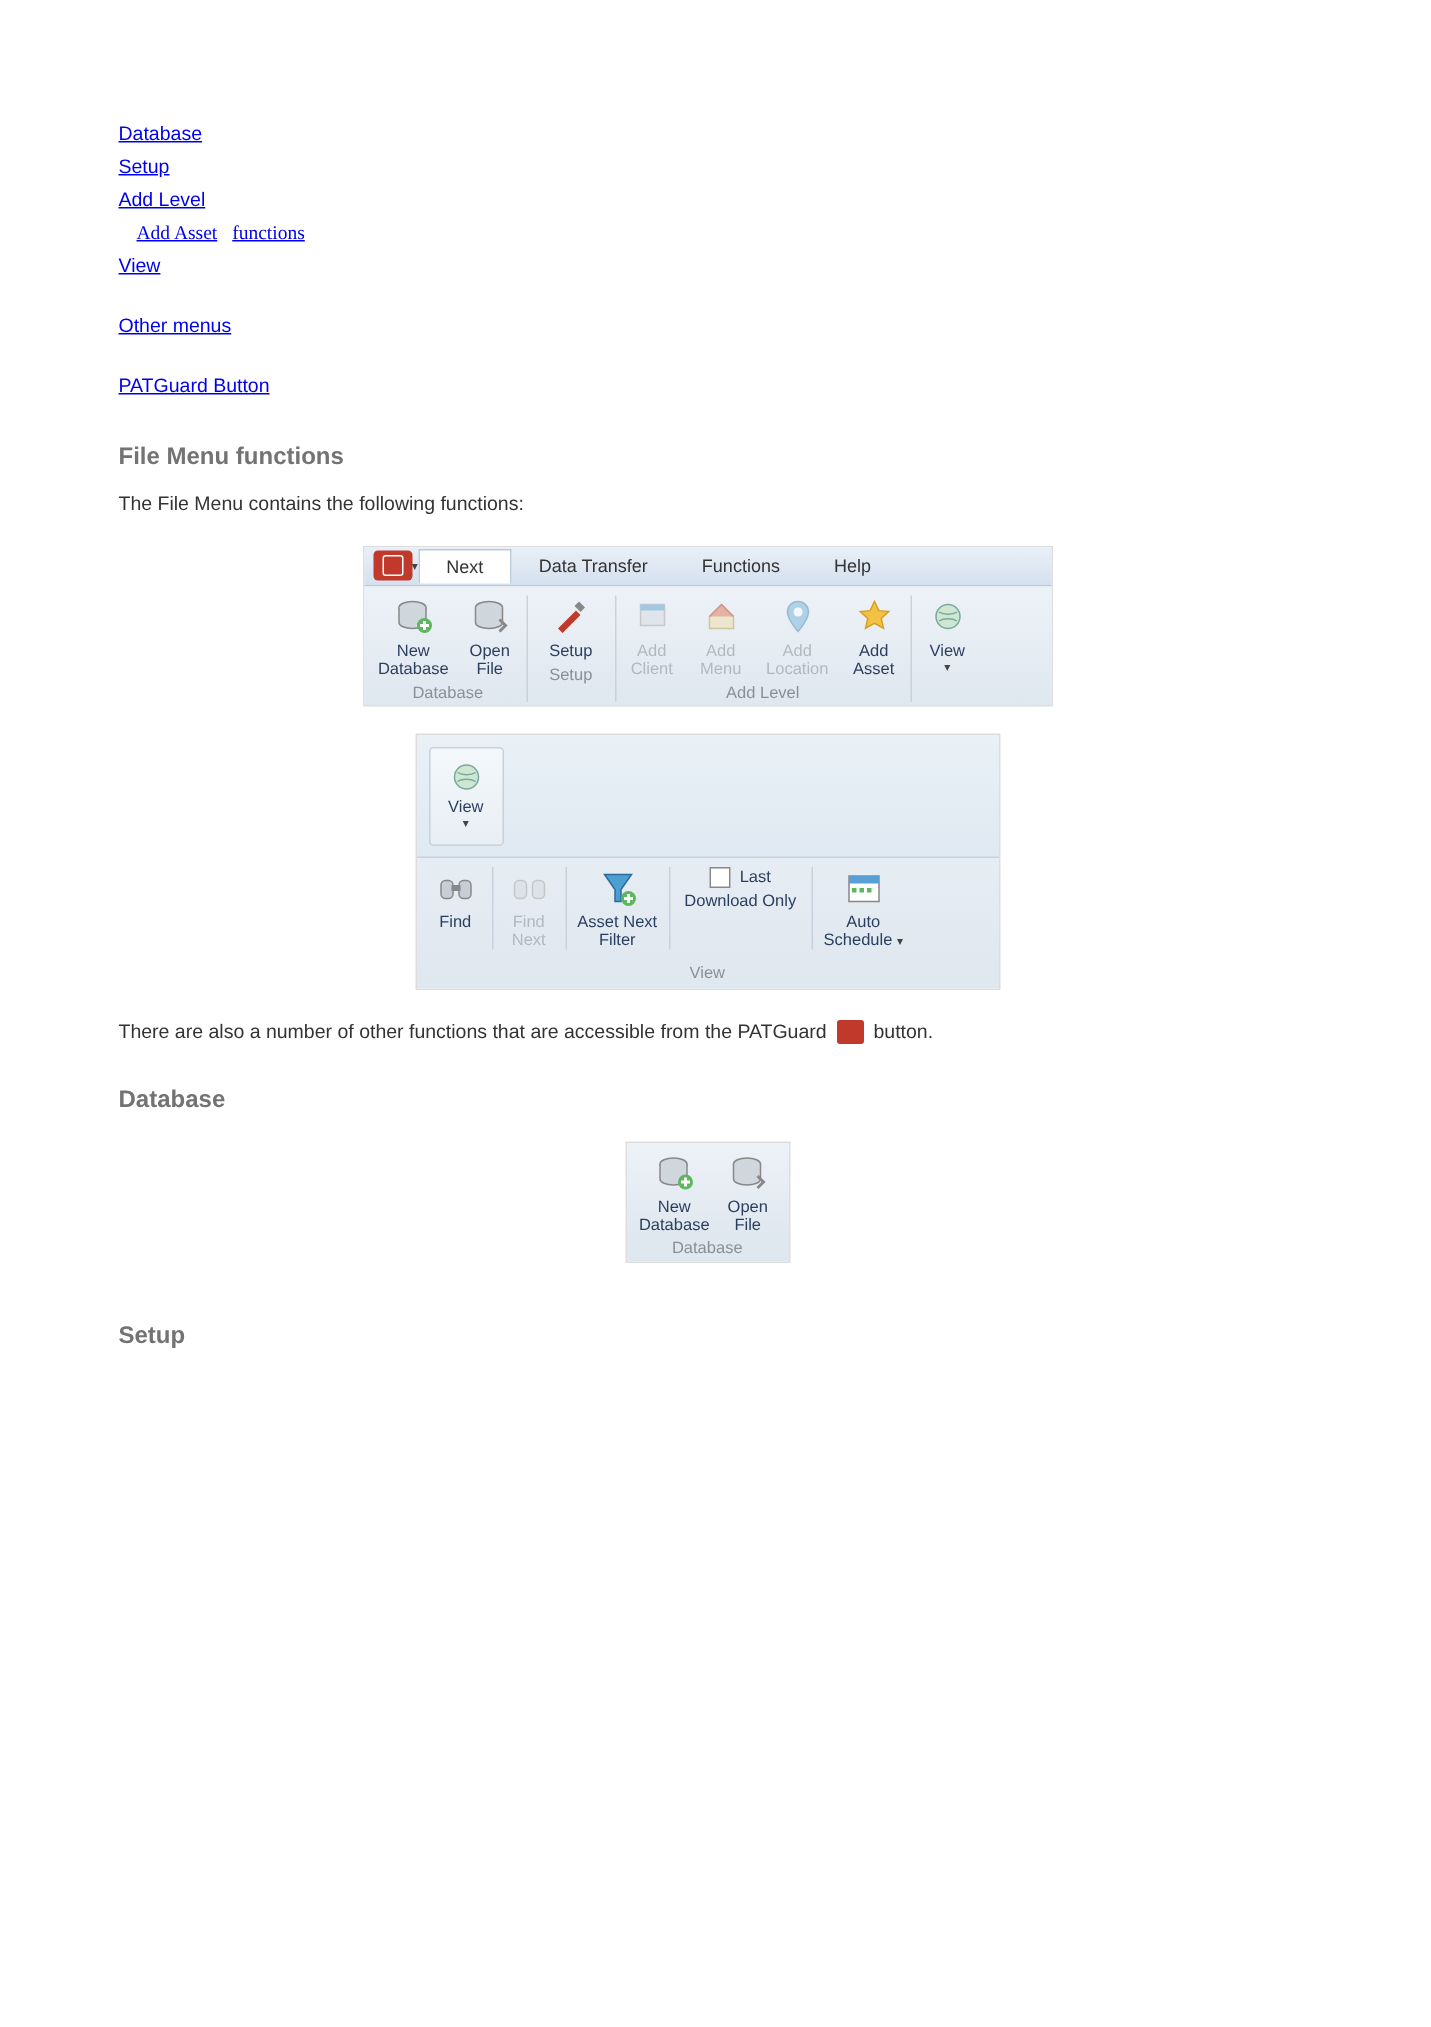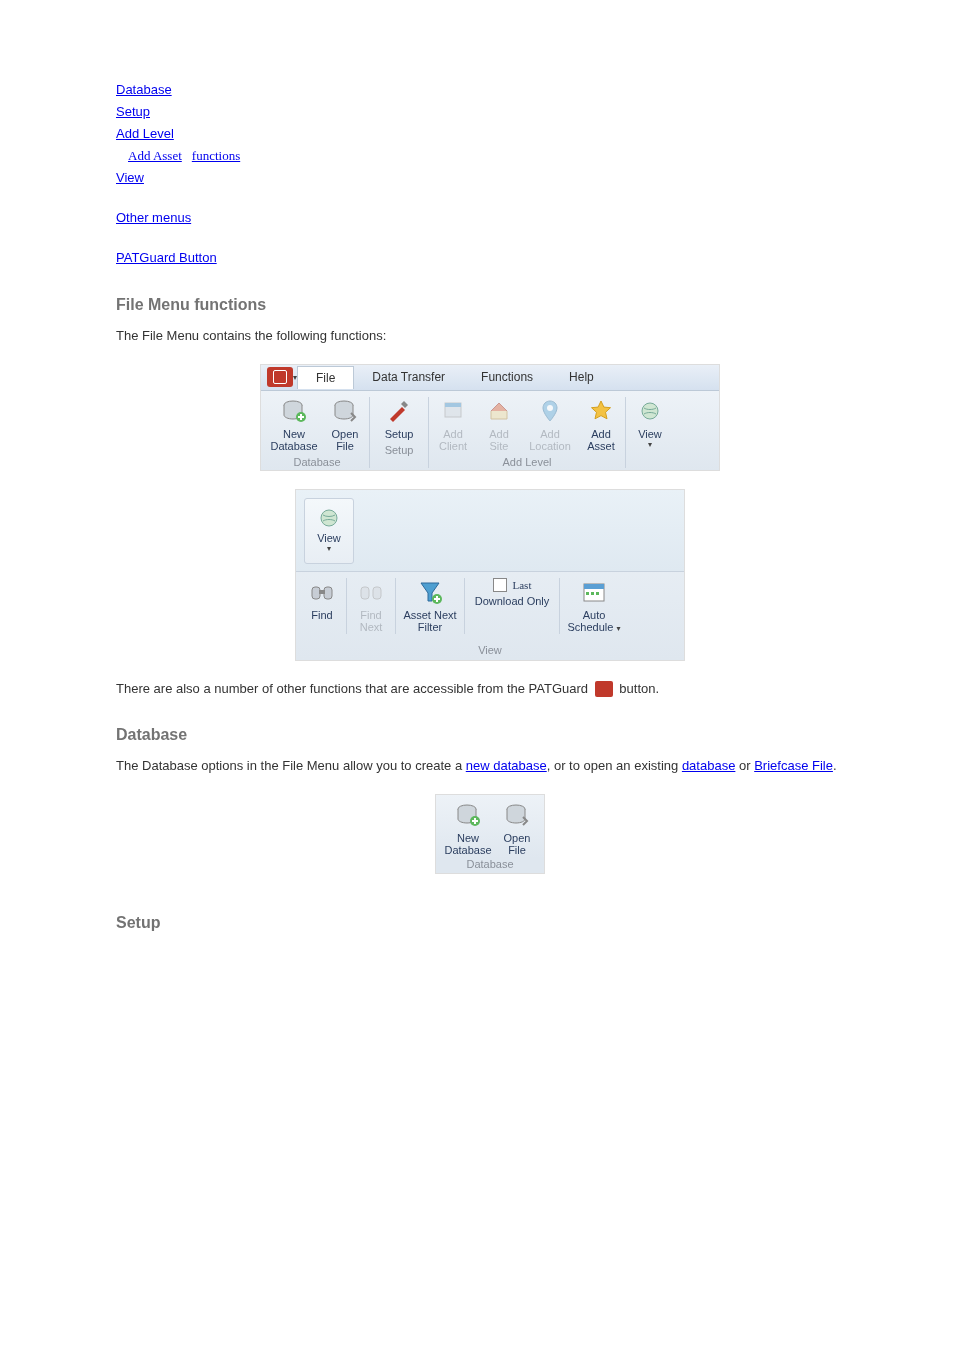--- a/index.html
+++ b/index.html
@@ -4,21 +4,21 @@
 <style>
   * { box-sizing: border-box; margin: 0; padding: 0; }
   body {
     width: 954px;
     min-height: 1351px;
     background: #fff;
     font-family: Arial, sans-serif;
     position: relative;
   }
   .content {
-    padding: 80px 90px 40px 116px;
+    padding: 80px 90px 40px 79px;
   }
   .toc-list { list-style: none; margin-bottom: 30px; }
   .toc-list li { margin-bottom: 4px; }
   .toc-link {
     color: #0000EE;
     text-decoration: underline;
     font-size: 13px;
     cursor: pointer;
   }
   .toc-link.sub { margin-left: 0; }
@@ -165,21 +165,21 @@
   <p class="body-text">The File Menu contains the following functions:</p>
 
   <div class="center-block">
     <div class="ribbon-img1">
       <div class="ribbon-header">
         <div class="app-icon">
             <div class="app-icon-inner"></div>
           </div>
         <span class="caret">▾</span>
         <div class="tabs">
-          <div class="tab active">File</div>
+          <div class="tab active">Next</div>
           <div class="tab">Data Transfer</div>
           <div class="tab">Functions</div>
           <div class="tab">Help</div>
         </div>
       </div>
       <div class="ribbon-body">
         <div class="ribbon-group">
           <div class="group-items">
             <div class="ribbon-btn">
               <div class="icon-box">
@@ -230,21 +230,21 @@
               </div>
               <div class="lbl">Add Client</div>
             </div>
             <div class="ribbon-btn narrow disabled">
               <div class="icon-box">
                 <svg width="24" height="24" viewBox="0 0 24 24">
                     <path d="M4 12L12 4l8 8v8H4z" fill="#f0e0b0" stroke="#c0a060"></path>
                     <path d="M4 12L12 4l8 8" fill="#e08060" stroke="#b05040"></path>
                   </svg>
               </div>
-              <div class="lbl">Add Site</div>
+              <div class="lbl">Add Menu</div>
             </div>
             <div class="ribbon-btn disabled">
               <div class="icon-box">
                 <svg width="24" height="24" viewBox="0 0 24 24">
                     <path d="M12 2C8 2 5 5 5 9c0 5 7 13 7 13s7-8 7-13c0-4-3-7-7-7z" fill="#7fb9dd" stroke="#5a8fb3"></path>
                     <circle cx="12" cy="9" r="3" fill="#fff"></circle>
                   </svg>
               </div>
               <div class="lbl">Add Location</div>
             </div>
@@ -321,21 +321,21 @@
                   <circle cx="20" cy="20" r="5" fill="#5cb85c"></circle>
                   <path d="M20 17v6M17 20h6" stroke="#fff" stroke-width="2"></path>
                 </svg>
             </div>
             <div class="lbl">Asset Next Filter</div>
           </div>
           <div class="sep"></div>
           <div class="ribbon-btn wide">
             <div style="display:flex;align-items:center;gap:6px;">
               <div class="checkbox-box"></div>
-              <div class="lbl" style="margin:0;font-family:Liberation Serif, serif;">Last</div>
+              <div class="lbl" style="margin:0;">Last</div>
             </div>
             <div class="lbl">Download Only</div>
           </div>
           <div class="sep"></div>
           <div class="ribbon-btn auto">
             <div class="icon-box">
               <svg width="26" height="24" viewBox="0 0 26 24">
                   <rect x="3" y="4" width="20" height="17" fill="#fff" stroke="#888"></rect>
                   <rect x="3" y="4" width="20" height="5" fill="#5a9fd4"></rect>
                   <g fill="#5cb85c">
@@ -353,23 +353,20 @@
     </div>
   </div>
 
   <p class="body-text">
     <span>There are also a number of other functions that are accessible from the PATGuard </span>
     <span class="pat-button"></span>
     <span>button.</span>
   </p>
 
   <h2 class="section-heading">Database</h2>
-  <p class="body-text">
-    <span>The Database options in the File Menu allow you to create a </span><a class="inline-link">new database</a><span>, or to open an existing </span><a class="inline-link">database</a><span> or </span><a class="inline-link">Briefcase File</a><span>.</span>
-  </p>
 
   <div class="center-block">
     <div class="ribbon-img3">
       <div style="display:flex;gap:4px;background:linear-gradient(#edf2f7,#dfe7ef);padding:6px 4px 2px 4px;justify-content:center;">
         <div class="ribbon-btn">
           <div class="icon-box">
             <svg width="26" height="24" viewBox="0 0 26 24">
                 <ellipse cx="12" cy="6" rx="9" ry="4" fill="#cfd6dc" stroke="#888"></ellipse>
                 <path d="M3 6v10c0 2.2 4 4 9 4s9-1.8 9-4V6" fill="#cfd6dc" stroke="#888"></path>
                 <circle cx="20" cy="18" r="5" fill="#5cb85c"></circle>

